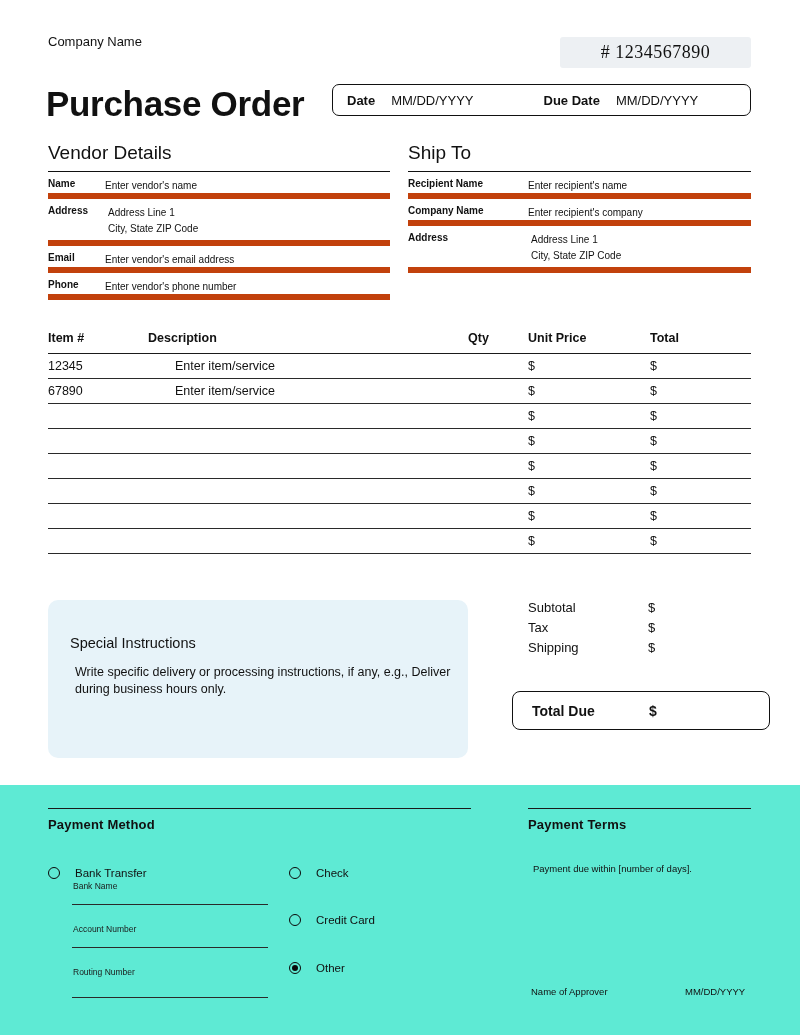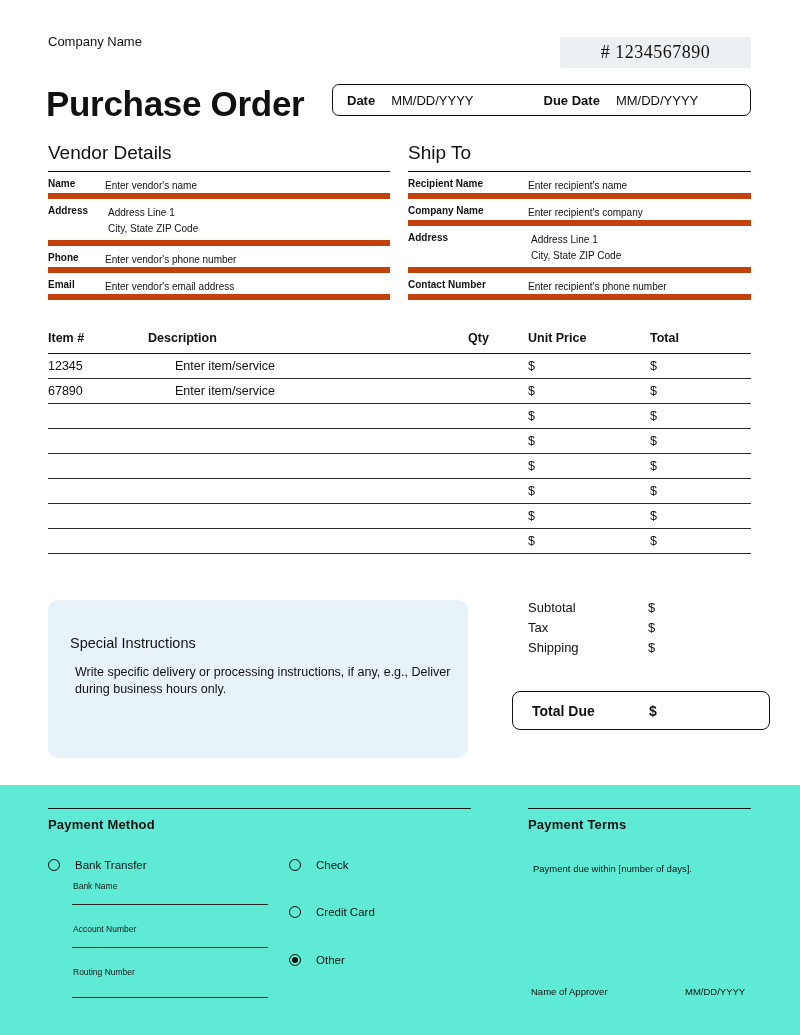--- a/index.html
+++ b/index.html
@@ -69,21 +69,21 @@
     position:absolute; left:512px; top:691px; width:258px; height:39px;
     border:1.6px solid #111; border-radius:8px; display:flex; align-items:center;
     font-size:14px; font-weight:700;
   }
   .total-due-box .td-lbl { margin-left:19px; width:117px; }
 
   
   .footer { position:absolute; left:0; top:785px; width:800px; height:250px; background:#5eead4; }
   .rule { position:absolute; height:0; border-top:1px solid #1a1a1a; }
   .pm-title, .pt-title { position:absolute; font-size:13px; font-weight:700; letter-spacing:0.2px; }
-  .radio-row { position:absolute; display:flex; align-items:flex-start; gap:15px; }
+  .radio-row { position:absolute; display:flex; align-items:flex-start; gap:15px;margin-top:8px; }
   .radio { width:12px; height:12px; border:1.3px solid #0a0a0a; border-radius:50%; position:relative; flex-shrink:0; }
   .radio.selected::after { content:""; position:absolute; left:2px; top:2px; right:2px; bottom:2px; background:#0a0a0a; border-radius:50%; }
   .r-lbl { font-size:11.5px; }
   .tiny { position:absolute; font-size:8.5px; color:#1a1a1a; }
   .u-line { position:absolute; height:0; border-top:1px solid #2a2a2a; }
   .small-txt { position:absolute; font-size:9.5px; color:#111; }
 </style>
 </head>
 <body>
 
@@ -109,49 +109,45 @@
       <span class="f-val">Enter vendor's name</span>
     </div>
     <div class="f-row h2">
       <span class="f-lbl">Address</span>
       <div class="f-val ind">
         <div>Address Line 1</div>
         <div>City, State ZIP Code</div>
       </div>
     </div>
     <div class="f-row h1">
+      <span class="f-lbl">Email</span>
+      <span class="f-val">Enter vendor's email address</span>
+    </div>
+    <div class="f-row h1">
       <span class="f-lbl">Phone</span>
       <span class="f-val">Enter vendor's phone number</span>
-    </div>
-    <div class="f-row h1">
-      <span class="f-lbl">Email</span>
-      <span class="f-val">Enter vendor's email address</span>
     </div>
   </section>
 
   <section class="panel shipto">
     <div class="sec-title">Ship To</div>
     <div class="f-row h1">
       <span class="f-lbl">Recipient Name</span>
       <span class="f-val">Enter recipient's name</span>
     </div>
     <div class="f-row h1">
       <span class="f-lbl">Company Name</span>
       <span class="f-val">Enter recipient's company</span>
     </div>
     <div class="f-row h2">
       <span class="f-lbl">Address</span>
       <div class="f-val ind">
         <div>Address Line 1</div>
         <div>City, State ZIP Code</div>
       </div>
-    </div>
-    <div class="f-row h1">
-      <span class="f-lbl">Contact Number</span>
-      <span class="f-val">Enter recipient's phone number</span>
     </div>
   </section>
 
   <section class="order">
     <div class="o-head">
       <span class="c-item">Item #</span>
       <span class="c-desc">Description</span>
       <span class="c-qty">Qty</span>
       <span class="c-price">Unit Price</span>
       <span class="c-total">Total</span>

